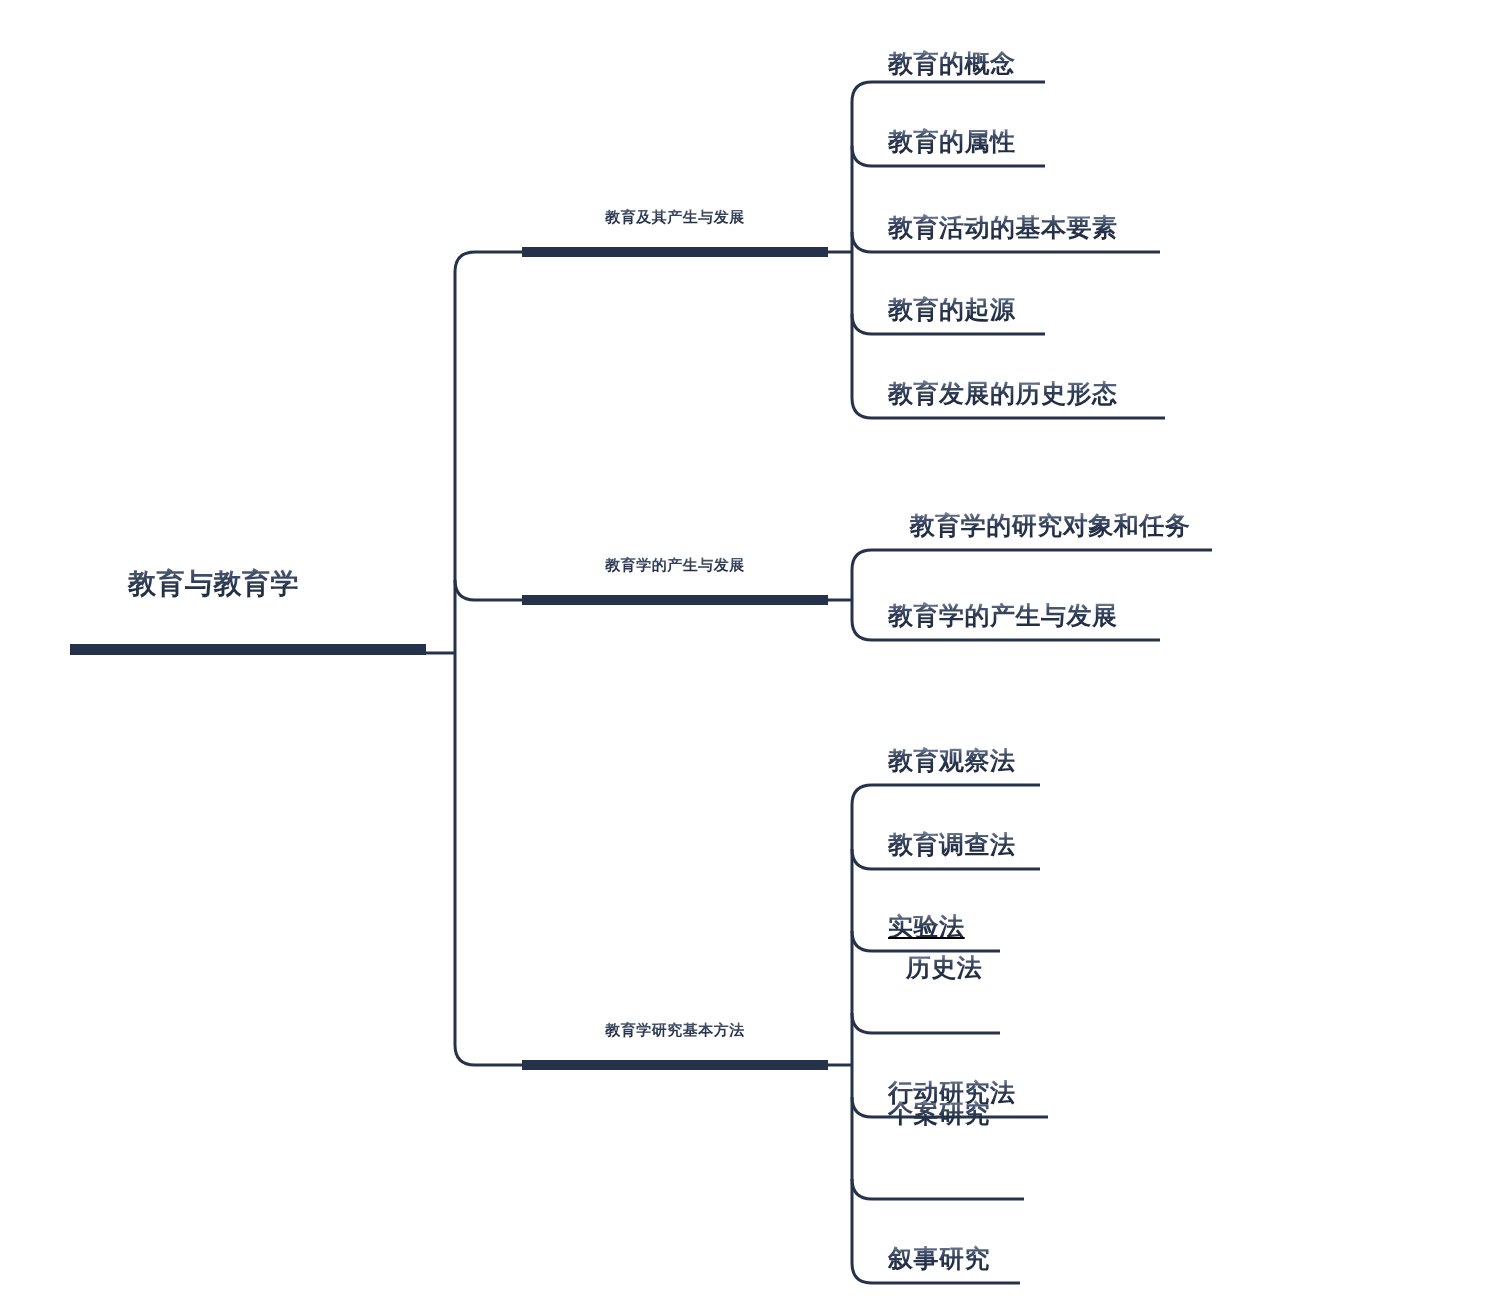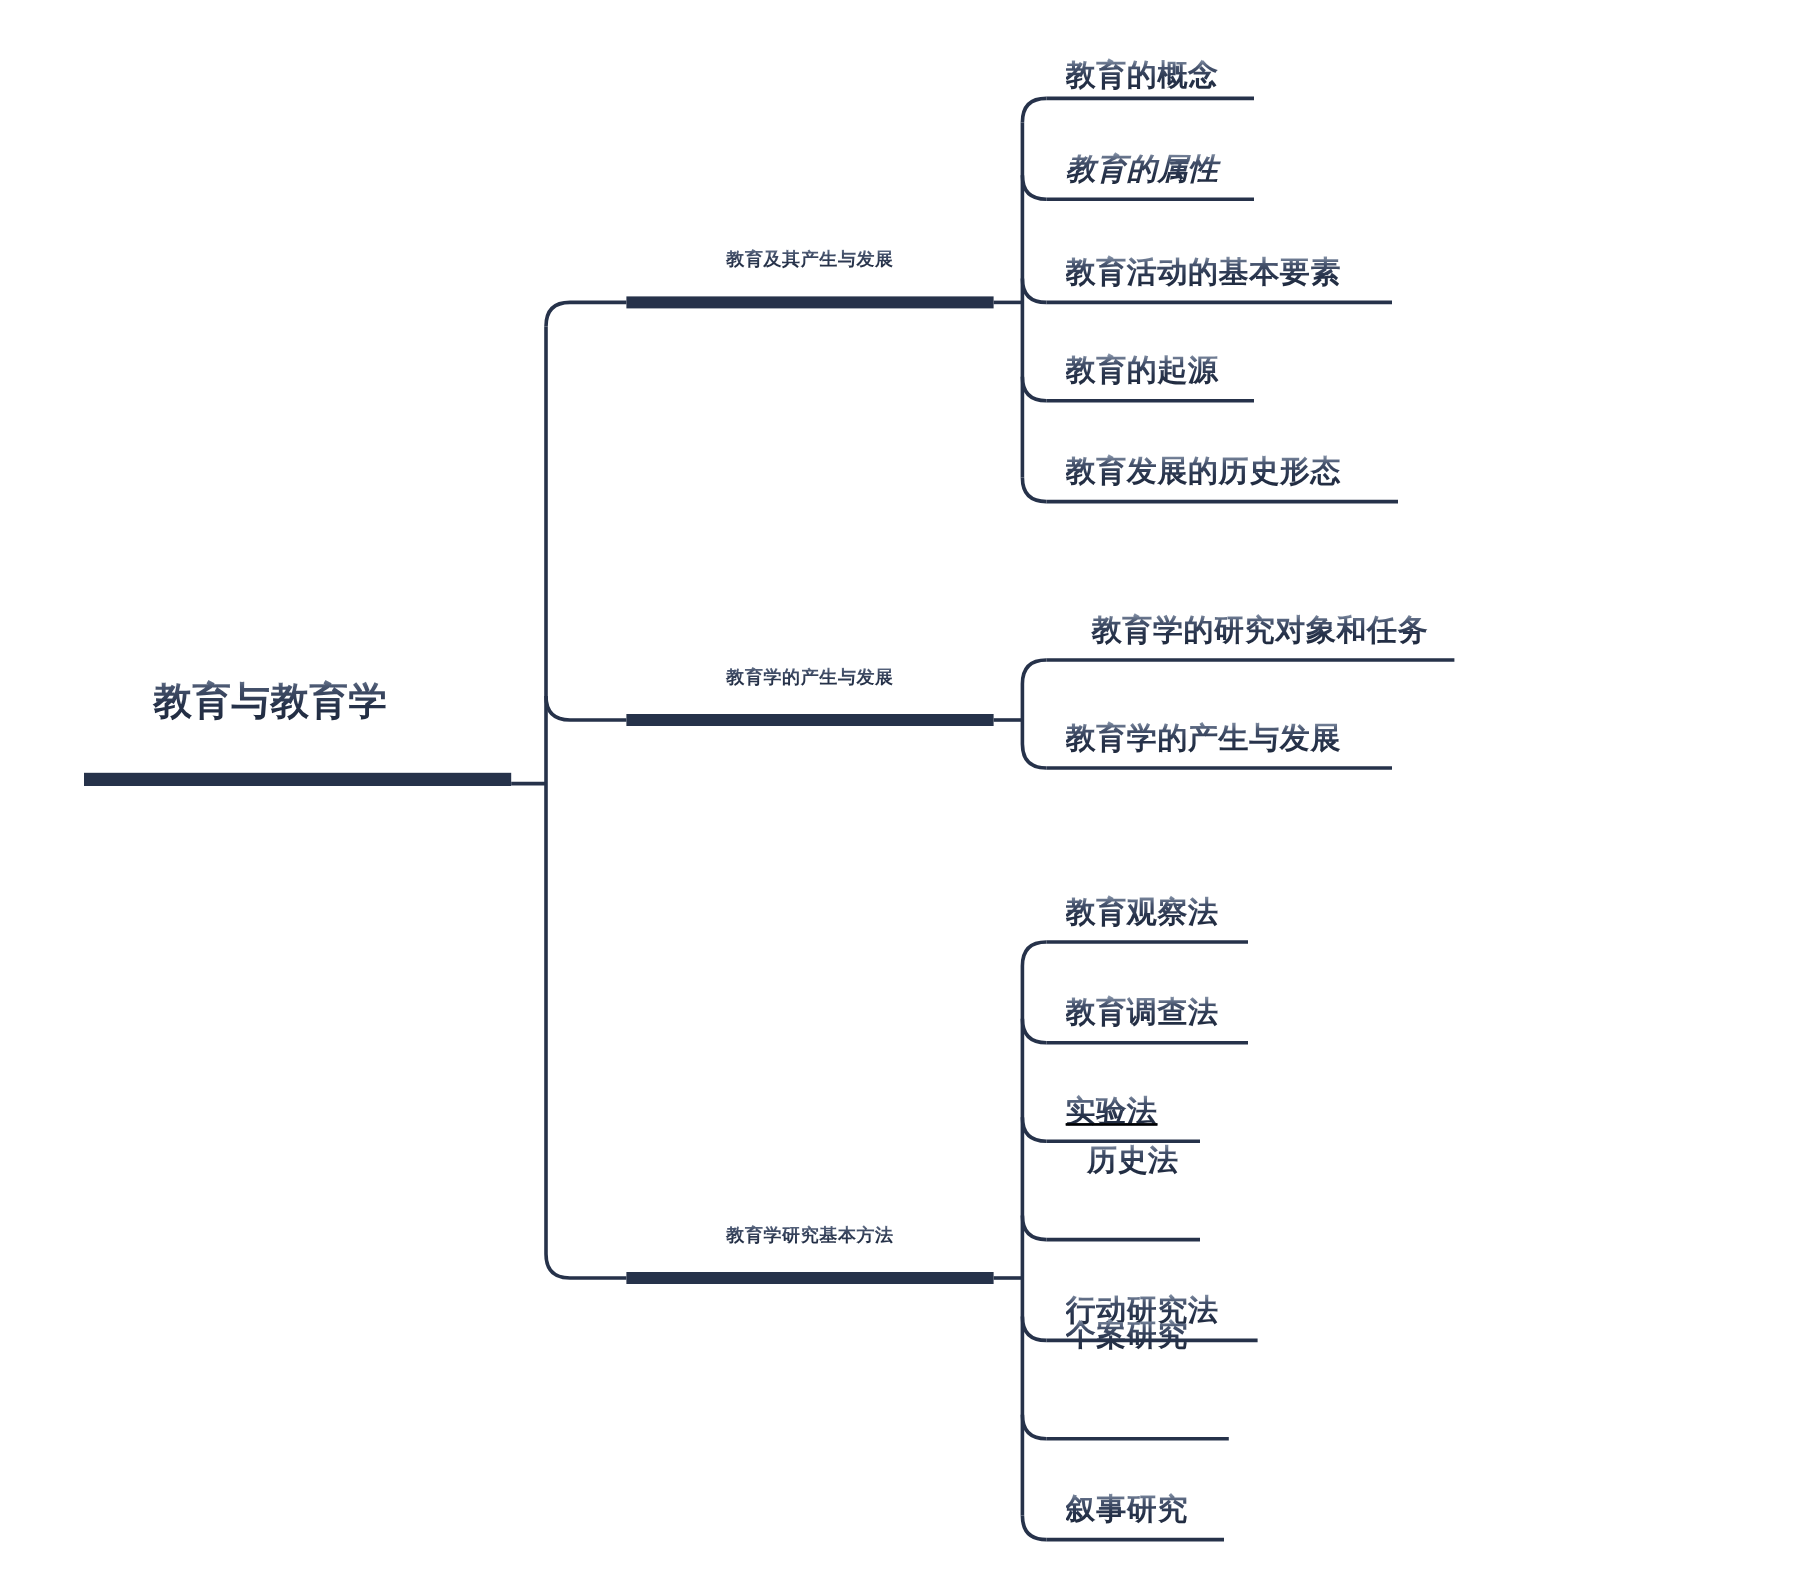--- a/index.html
+++ b/index.html
@@ -36,21 +36,21 @@
     font-weight: bold;
     color: #26324a;
     background: linear-gradient(to bottom, #93a0b4 0%, #46536d 26%, #26324a 58%, #1d2739 100%);
     -webkit-background-clip: text;
     background-clip: text;
     -webkit-text-fill-color: transparent;
     letter-spacing: 0.5px;
   }
   
   .node-root { left: 70px; top: 560px; }
-  .node-root .label { font-size: 32px; line-height: 48px; padding: 0 58px; }
+  .node-root .label { font-size: 28px; line-height: 48px; padding: 0 58px; }
   .node-root .bar {
     height: 11px;
     background: #26324a;
     margin-top: 36px;
     width: 356px;
   }
   
   .node-l1 .label { font-size: 15px; line-height: 27px; text-align: center; }
   .node-l1 .bar {
     height: 10px;
@@ -116,21 +116,21 @@
   </div>
 
   <div id="nodes-host">
       <div class="node node-l1" style="top: 204px;">
         <span class="label">教育及其产生与发展</span>
         <div class="bar"></div>
       </div>
       <div class="node node-l2" style="top: 38px; width: 157px; margin-top: 10px;">
         <span class="label">教育的概念</span>
       </div>
-      <div class="node node-l2" style="top: 126px; width: 157px; font-style: italic;">
+      <div class="node node-l2" style="top: 126px; width: 157px;">
         <span class="label">教育的属性</span>
       </div>
       <div class="node node-l2" style="top: 212px; width: 272px;">
         <span class="label">教育活动的基本要素</span>
       </div>
       <div class="node node-l2" style="top: 294px; width: 157px;">
         <span class="label">教育的起源</span>
       </div>
       <div class="node node-l2" style="top: 378px; width: 277px;">
         <span class="label">教育发展的历史形态</span>

